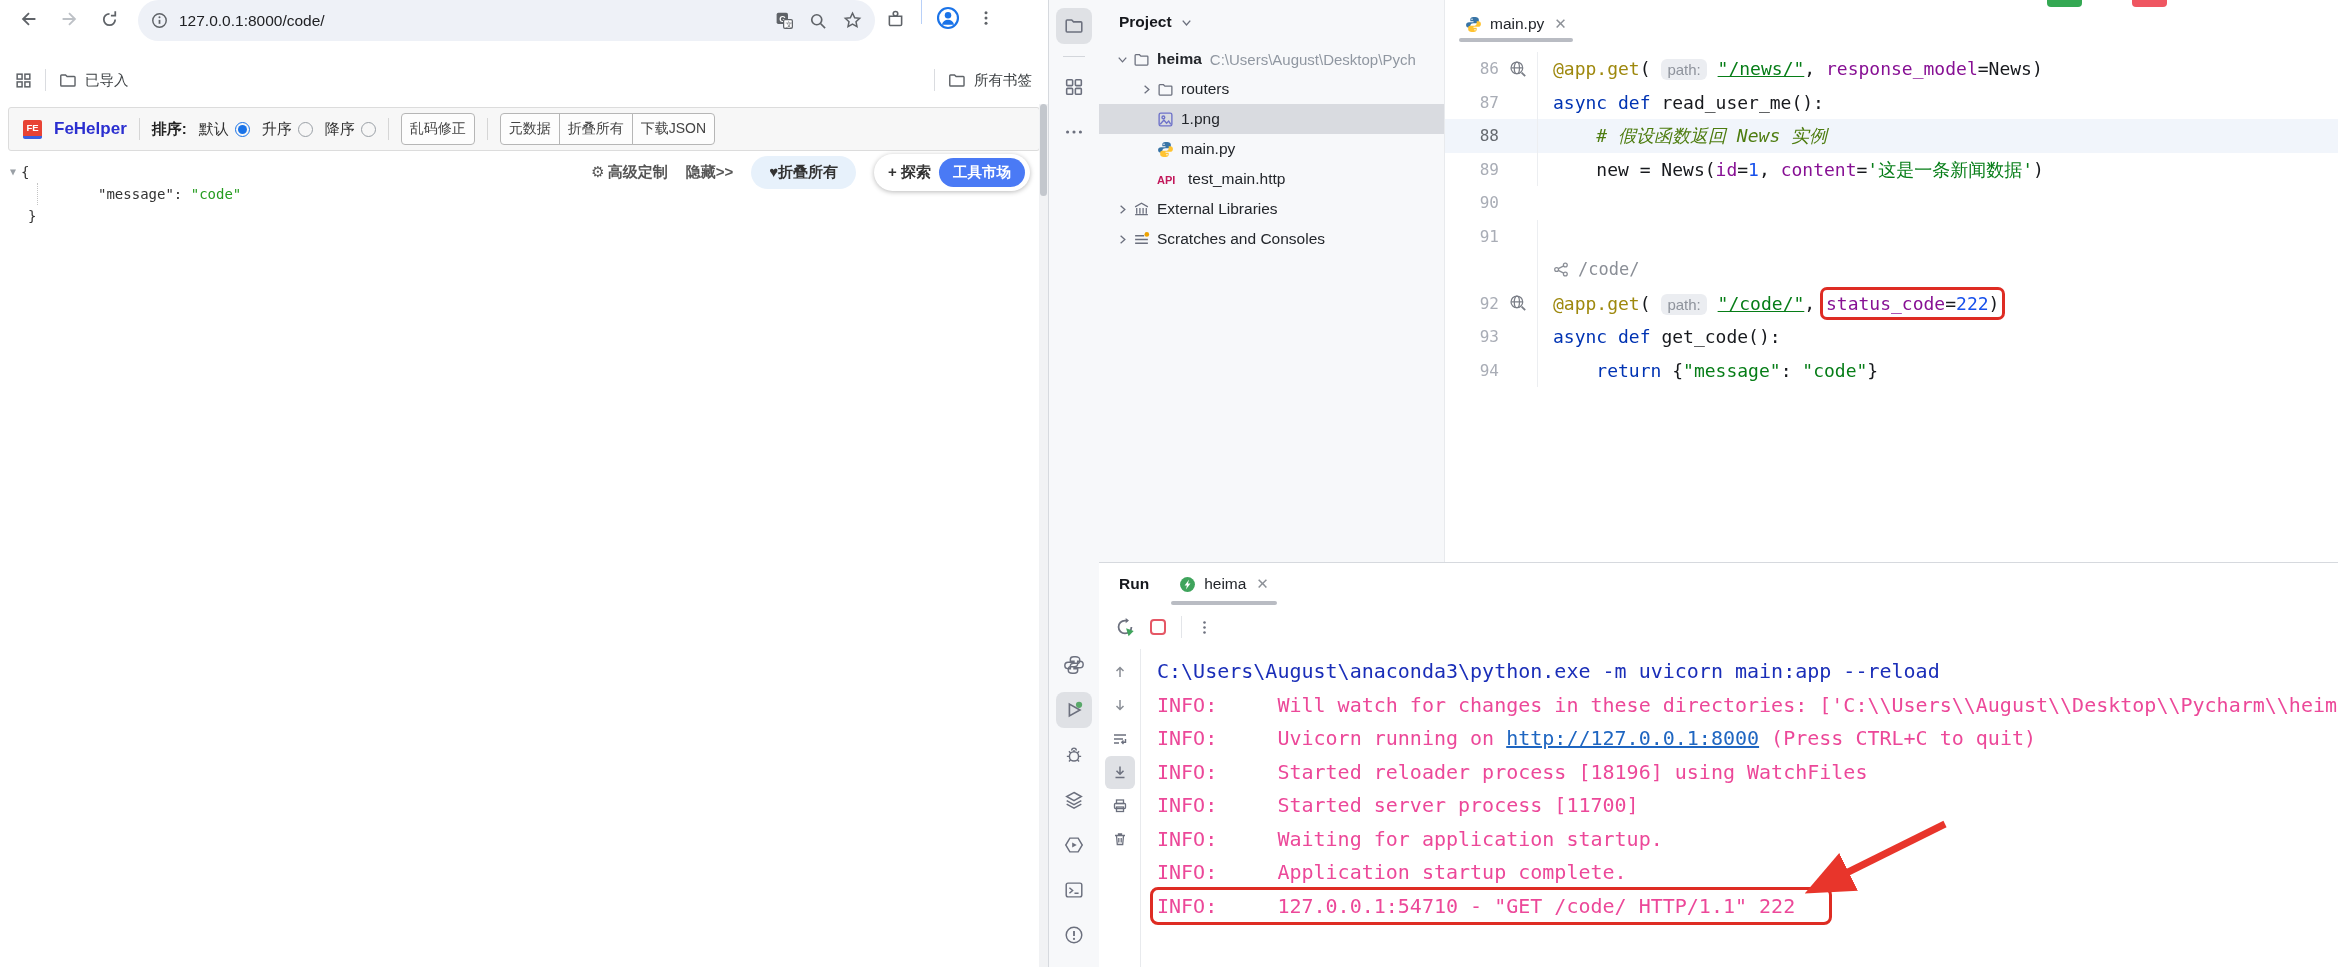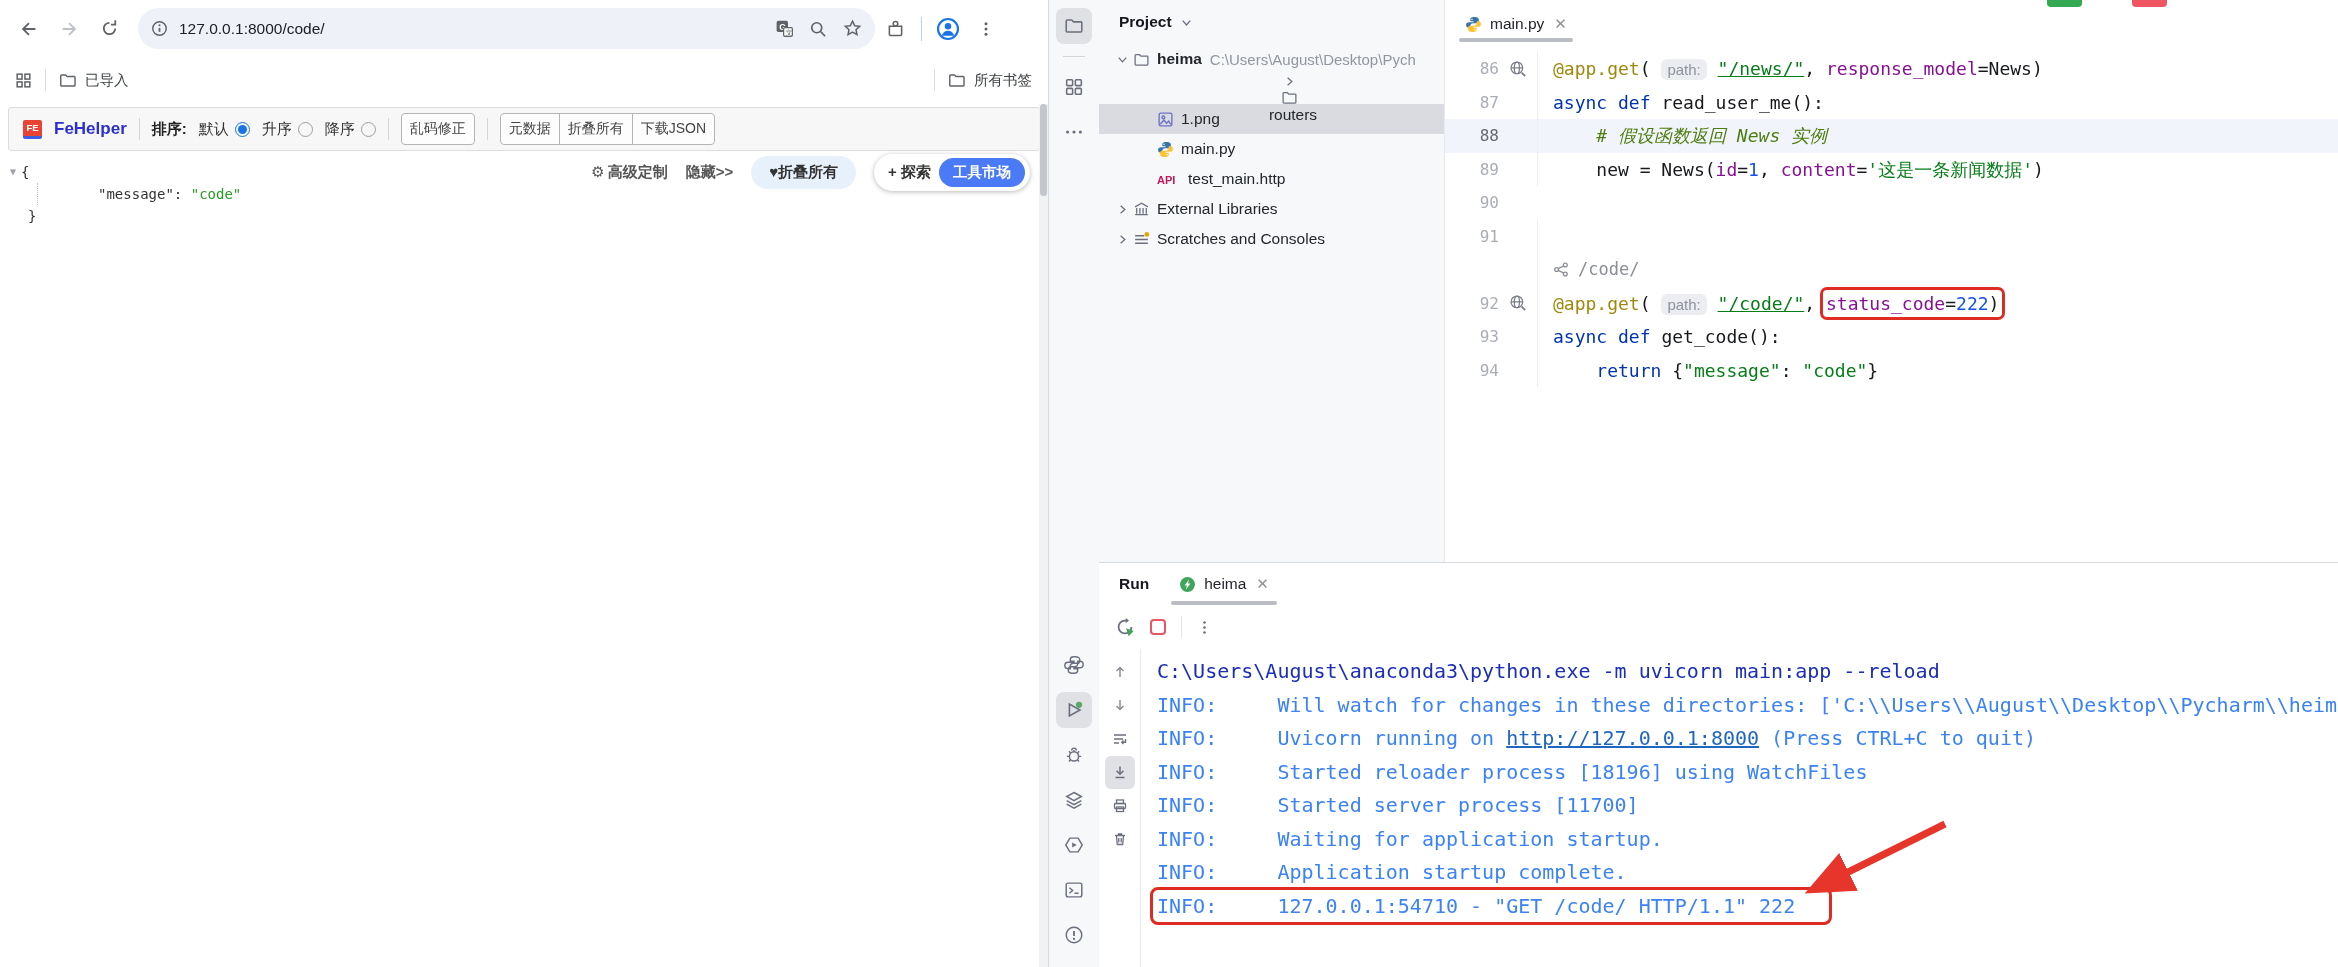--- a/index.html
+++ b/index.html
@@ -2,21 +2,21 @@
 <html><head>
 <meta charset="utf-8">
 <style>
   *{box-sizing:border-box;margin:0;padding:0}
   body{margin:0;background:#888}
   .screen{position:relative;width:2338px;height:967px;background:#fff;font-family:"Liberation Sans","DejaVu Sans",sans-serif;display:flex;overflow:hidden}
   .ic{display:inline-flex;align-items:center;justify-content:center;line-height:0}
 
   
   .browser{width:1048px;flex:none;position:relative;background:#fff}
-  .cbar{height:57px;display:flex;align-items:center;padding:0 10px;gap:2px;background:#fff}
+  .cbar{height:57px;display:flex;padding:0 10px;gap:2px;background:#fff}
   .navbtn{width:38px;height:38px;border-radius:50%;display:flex;align-items:center;justify-content:center;flex:none}
   .omni{height:41px;width:737px;background:#eef1f7;border-radius:21px;display:flex;align-items:center;padding:0 6px 0 12px;margin-left:8px;flex:none}
   .omni .url{font-size:15.5px;color:#202124;margin-left:10px;flex:1;white-space:nowrap}
   .omni-ic{width:34px;height:34px;display:flex;align-items:center;justify-content:center;flex:none}
   .right-ic{width:36px;height:36px;display:flex;align-items:center;justify-content:center;flex:none}
   .sep-blue{width:1px;height:24px;background:#b8d0f8;margin:0 6px;flex:none}
   .bmbar{height:46px;display:flex;align-items:center;padding:0 16px 0 14px;gap:12px}
   .bm-sep{width:1px;height:22px;background:#dadce0;flex:none}
   .bm{display:flex;align-items:center;gap:8px;font-size:14.5px;color:#3c4043;white-space:nowrap}
   .spacer{flex:1}
@@ -100,21 +100,21 @@
   .rtab{position:relative;height:100%;display:flex;align-items:center;gap:8px;font-size:15.5px;color:#23262b;padding:0 4px}
   .rtab::after{content:"";position:absolute;left:-4px;right:-4px;bottom:0;height:4px;border-radius:2px;background:#b9bcc3}
   .rtoolbar{height:44px;display:flex;align-items:center;padding-left:16px;gap:14px;flex:none}
   .rtb-sep{width:1px;height:22px;background:#e3e5e9}
   .console{flex:1;display:flex;min-height:0}
   .cgut{width:42px;flex:none;display:flex;flex-direction:column;align-items:center;padding-top:6px;border-right:1px solid #e8eaed}
   .gbtn{height:33.5px;width:30px;display:flex;align-items:center;justify-content:center}
   .gbtn.active{background:#dfe1e5;border-radius:6px}
   .clines{flex:1;padding:6px 0 0 16px;font-family:"DejaVu Sans Mono",monospace;font-size:20px;line-height:33.5px;white-space:pre;overflow:hidden;min-width:0}
   .cl-cmd{color:#1A2EB8}
-  .cl-info{color:#3b82f6}
+  .cl-info{color:#ec4899}
   .cl-link{color:#1F66C1;text-decoration:underline}
   .boxed-line{outline:3px solid #DE2C23;outline-offset:4px;border-radius:1px;padding-right:30px}
 
   .wpill{position:absolute;top:0;height:7px;width:35px;border-radius:0 0 4px 4px}
   .arrow-svg{position:absolute;left:1782px;top:814px;width:175px;height:98px;pointer-events:none}
 </style>
 </head>
 <body>
 
 <div class="screen">
@@ -391,21 +391,21 @@
                   </svg>
                 </span>
                 <span class="ic">
                   <svg width="17" height="17" viewBox="0 0 16 16" fill="none" stroke="#6c707e" stroke-width="1.2">
                     <path d="M2 4.2c0-.4.3-.7.7-.7h3.4l1.3 1.3h5.9c.4 0 .7.3.7.7v7c0 .4-.3.7-.7.7H2.7a.7.7 0 01-.7-.7z"></path>
                   </svg>
                 </span>
                 <span class="tlabel bold">heima</span>
                 <span class="tpath">C:\Users\August\Desktop\Pych</span>
               </div>
-              <div class="trow" style="padding-left: 36px; flex-direction: column;">
+              <div class="trow" style="padding-left: 36px;">
                 <span class="tchev">
                   <svg width="15" height="15" viewBox="0 0 16 16" fill="none" stroke="#6c707e" stroke-width="1.4">
                     <path d="M6 4l4.5 4L6 12"></path>
                   </svg>
                 </span>
                 <span class="ic">
                   <svg width="17" height="17" viewBox="0 0 16 16" fill="none" stroke="#6c707e" stroke-width="1.2">
                     <path d="M2 4.2c0-.4.3-.7.7-.7h3.4l1.3 1.3h5.9c.4 0 .7.3.7.7v7c0 .4-.3.7-.7.7H2.7a.7.7 0 01-.7-.7z"></path>
                   </svg>
                 </span>

